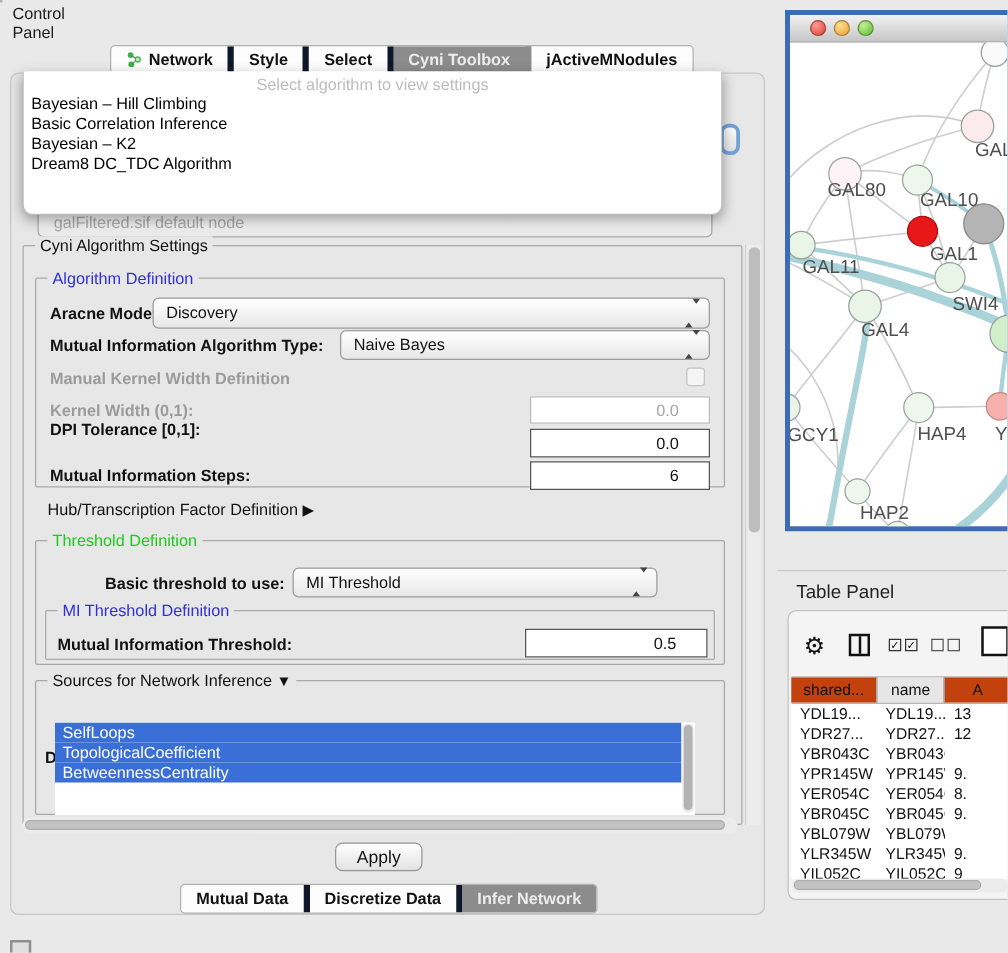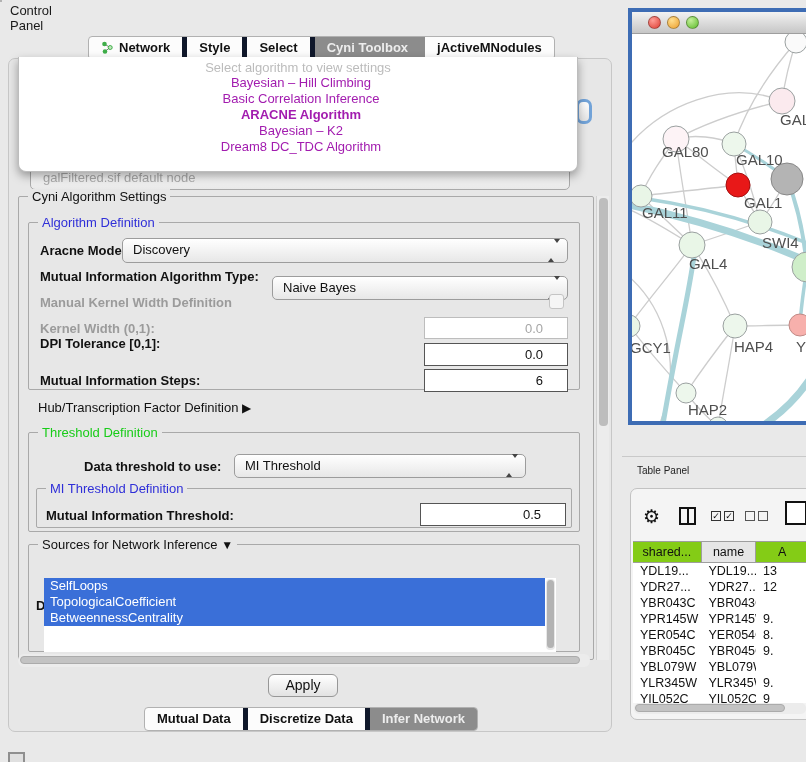--- a/index.html
+++ b/index.html
@@ -32,21 +32,21 @@
   .tab:last-child { border-right:none; }
   .tab.sel { background:#8c8c8c; color:#ededed; border-right-color:#8c8c8c; }
   #top-tabs { left:88px; top:36px; }
   #bottom-tabs { left:144px; top:707px; }
 
   
   #algo-dropdown { left:18px; top:57px; width:560px; height:115px; background:#fff;
     border:1px solid #bdbdbd; border-top:none; border-radius:0 0 8px 8px;
     box-shadow:0 4px 10px rgba(0,0,0,.35); z-index:30; overflow:hidden; }
   #dd-placeholder { text-align:center; color:#bcbcbc; padding-top:3px; height:18px; }
-  .dd-item { height:16px; line-height:16px; padding-left:6px; color:#a21caf;text-align:center; }
+  .dd-item { height:16px; line-height:16px; padding-left:6px; color:#000000; }
   .dd-item.bold { font-weight:bold; }
 
   
   #hidden-combo { left:30px; top:164px; width:540px; height:26px; z-index:4;
     background:linear-gradient(#ffffff,#e9e9e9); border:1px solid #a9a9a9;
     border-radius:5px; color:#a9a9a9; line-height:26px; padding-left:12px; }
   #focus-combo-frag { left:576px; top:99px; width:16px; height:25px; z-index:4;
     background:linear-gradient(#fdfdfd,#e4e4e4); border:3px solid #72a3d8; border-radius:7px; }
 
   
@@ -112,21 +112,21 @@
     background:linear-gradient(#f2f2f2,#c6c6c6); border-bottom:1px solid #9e9e9e; }
   .tl { position:absolute; top:4px; width:13px; height:13px; border-radius:50%;
     border:1px solid rgba(0,0,0,.3); }
   .tl.red { left:16px; background:radial-gradient(circle at 35% 30%, #ff9e96, #dd3d33); }
   .tl.yellow { left:35px; background:radial-gradient(circle at 35% 30%, #ffdf8e, #ec9f2e); }
   .tl.green { left:54px; background:radial-gradient(circle at 35% 30%, #c4ef9a, #5dbb2b); }
   #net-canvas { position:absolute; left:0; top:22px; width:174px; height:391px; }
 
   
   #tp-divider { left:622px; top:456px; width:184px; height:1px; background:#c9c9c9; }
-  #tp-title { left:637px; top:465px; position:absolute; font-size:10px; color:#222; }
+  #tp-title { left:637px; top:465px; position:absolute; font-size:15px; color:#222; }
   #table-panel { left:630px; top:488px; width:178px; height:232px;
     background:#f4f4f4; border:1px solid #c2c2c2; border-radius:7px 0 0 7px;
     overflow:hidden; }
   #tp-toolbar { position:absolute; left:0; top:0; width:100%; height:52px; }
   .ticon { position:absolute; color:#111; }
   #gear-i { left:12px; top:16px; font-size:19px; }
   #cols-i { left:48px; top:18px; width:17px; height:18px; border:2px solid #111; }
   #cols-i::after { content:""; position:absolute; left:6px; top:0; width:2px; height:14px; background:#111; }
   .cb-pair { display:flex; gap:3px; }
   #cbs-on { left:80px; top:22px; }
@@ -135,21 +135,21 @@
     text-align:center; color:#111; }
   .cb.off { border-color:#555; }
   #doc-i { left:154px; top:12px; width:22px; height:24px; border:2px solid #111; background:#fff; }
 
   #node-table { position:absolute; left:2px; top:52px; width:176px; height:162px;
     background:#fff; overflow:hidden; }
   .th-row { display:flex; height:22px; border-top:1px solid #9e9e9e; border-bottom:1px solid #9e9e9e; }
   .th { border-right:1px solid #9e9e9e; border-left:1px solid #9e9e9e; margin-left:-1px;
     background:#e6e6e6; text-align:center; line-height:20px; font-size:12.5px;
     overflow:hidden; white-space:nowrap; }
-  .th.hl { background:#84cc16; }
+  .th.hl { background:#c2410c; }
   .c0 { width:78px; } .c1 { width:62px; } .c2 { width:60px; }
   .tr { display:flex; height:16px; line-height:16px; font-size:12.5px; }
   .td { overflow:hidden; white-space:nowrap; padding-left:7px; }
   #tp-hscroll { position:absolute; left:3px; top:214px; width:172px; height:11px;
     background:#ececec; border-radius:5px; }
   #tp-hscroll .hthumb { left:1px; top:1px; width:150px; height:8px; }
 </style>
 </head>
 <body>
 
@@ -188,21 +188,20 @@
 <div class="abs" id="hidden-combo">
   <span>galFiltered.sif default node</span>
 </div>
 <div class="abs" id="focus-combo-frag"></div>
 
 <div class="abs" id="algo-dropdown">
   <div id="dd-placeholder">Select algorithm to view settings</div>
   <div id="dd-items">
       <div class="dd-item">Bayesian – Hill Climbing</div>
       <div class="dd-item">Basic Correlation Inference</div>
-      <div class="dd-item bold">ARACNE Algorithm</div>
       <div class="dd-item">Bayesian – K2</div>
       <div class="dd-item">Dream8 DC_TDC Algorithm</div>
     </div>
 </div>
 
 <div class="group abs" style="left:18px; top:196px; width:576px; height:464px;"></div>
 <span class="gtitle" style="left:28px; top:189px;">Cyni Algorithm Settings</span>
 
 <div class="vtrack" style="left:596px; top:196px; width:13px; height:464px;">
   <div class="vthumb" style="left:2px; top:2px; width:9px; height:228px;"></div>
@@ -211,21 +210,21 @@
 <div class="group abs" style="left:28px; top:222px; width:552px; height:168px;"></div>
 <span class="gtitle t-blue" style="left:38px; top:215px;">Algorithm Definition</span>
 
 <span class="lbl" style="left:40px; top:243px;">Aracne Mode:</span>
 <div class="combo" style="left:122px; top:238px; width:446px; height:25px;">
   <span>Discovery</span>
   <span class="arrows"><span class="tri-up"></span><span class="tri-down"></span></span>
 </div>
 
 <span class="lbl" style="left:40px; top:269px;">Mutual Information Algorithm Type:</span>
-<div class="combo" style="left:272px; top:276px; width:296px; height:24px;">
+<div class="combo" style="left:272px; top:264px; width:296px; height:24px;">
   <span>Naive Bayes</span>
   <span class="arrows"><span class="tri-up"></span><span class="tri-down"></span></span>
 </div>
 
 <span class="lbl dis" style="left:40px; top:295px;">Manual Kernel Width Definition</span>
 <div class="checkbox" style="left:549px; top:294px;"></div>
 
 <span class="lbl dis" style="left:40px; top:321px;">Kernel Width (0,1):</span>
 <div class="field dis" style="left:424px; top:317px; width:144px; height:22px;">0.0</div>
 
@@ -236,21 +235,21 @@
 <div class="field dark" style="left:424px; top:369px; width:144px; height:23px;">6</div>
 
 <span class="lbl plain" style="left:38px; top:400px;">
   <span>Hub/Transcription Factor Definition</span>
   <span class="exp-tri">▶</span>
 </span>
 
 <div class="group abs" style="left:28px; top:432px; width:552px; height:100px;"></div>
 <span class="gtitle t-green" style="left:38px; top:425px;">Threshold Definition</span>
 
-<span class="lbl" style="left:84px; top:459px;">Data threshold to use:</span>
+<span class="lbl" style="left:84px; top:459px;">Basic threshold to use:</span>
 <div class="combo" style="left:234px; top:454px; width:292px; height:24px;">
   <span>MI Threshold</span>
   <span class="arrows"><span class="tri-up"></span><span class="tri-down"></span></span>
 </div>
 
 <div class="group abs" style="left:36px; top:488px; width:536px; height:40px;"></div>
 <span class="gtitle t-blue" style="left:46px; top:481px;">MI Threshold Definition</span>
 
 <span class="lbl" style="left:46px; top:508px;">Mutual Information Threshold:</span>
 <div class="field dark" style="left:420px; top:503px; width:146px; height:23px;">0.5</div>

